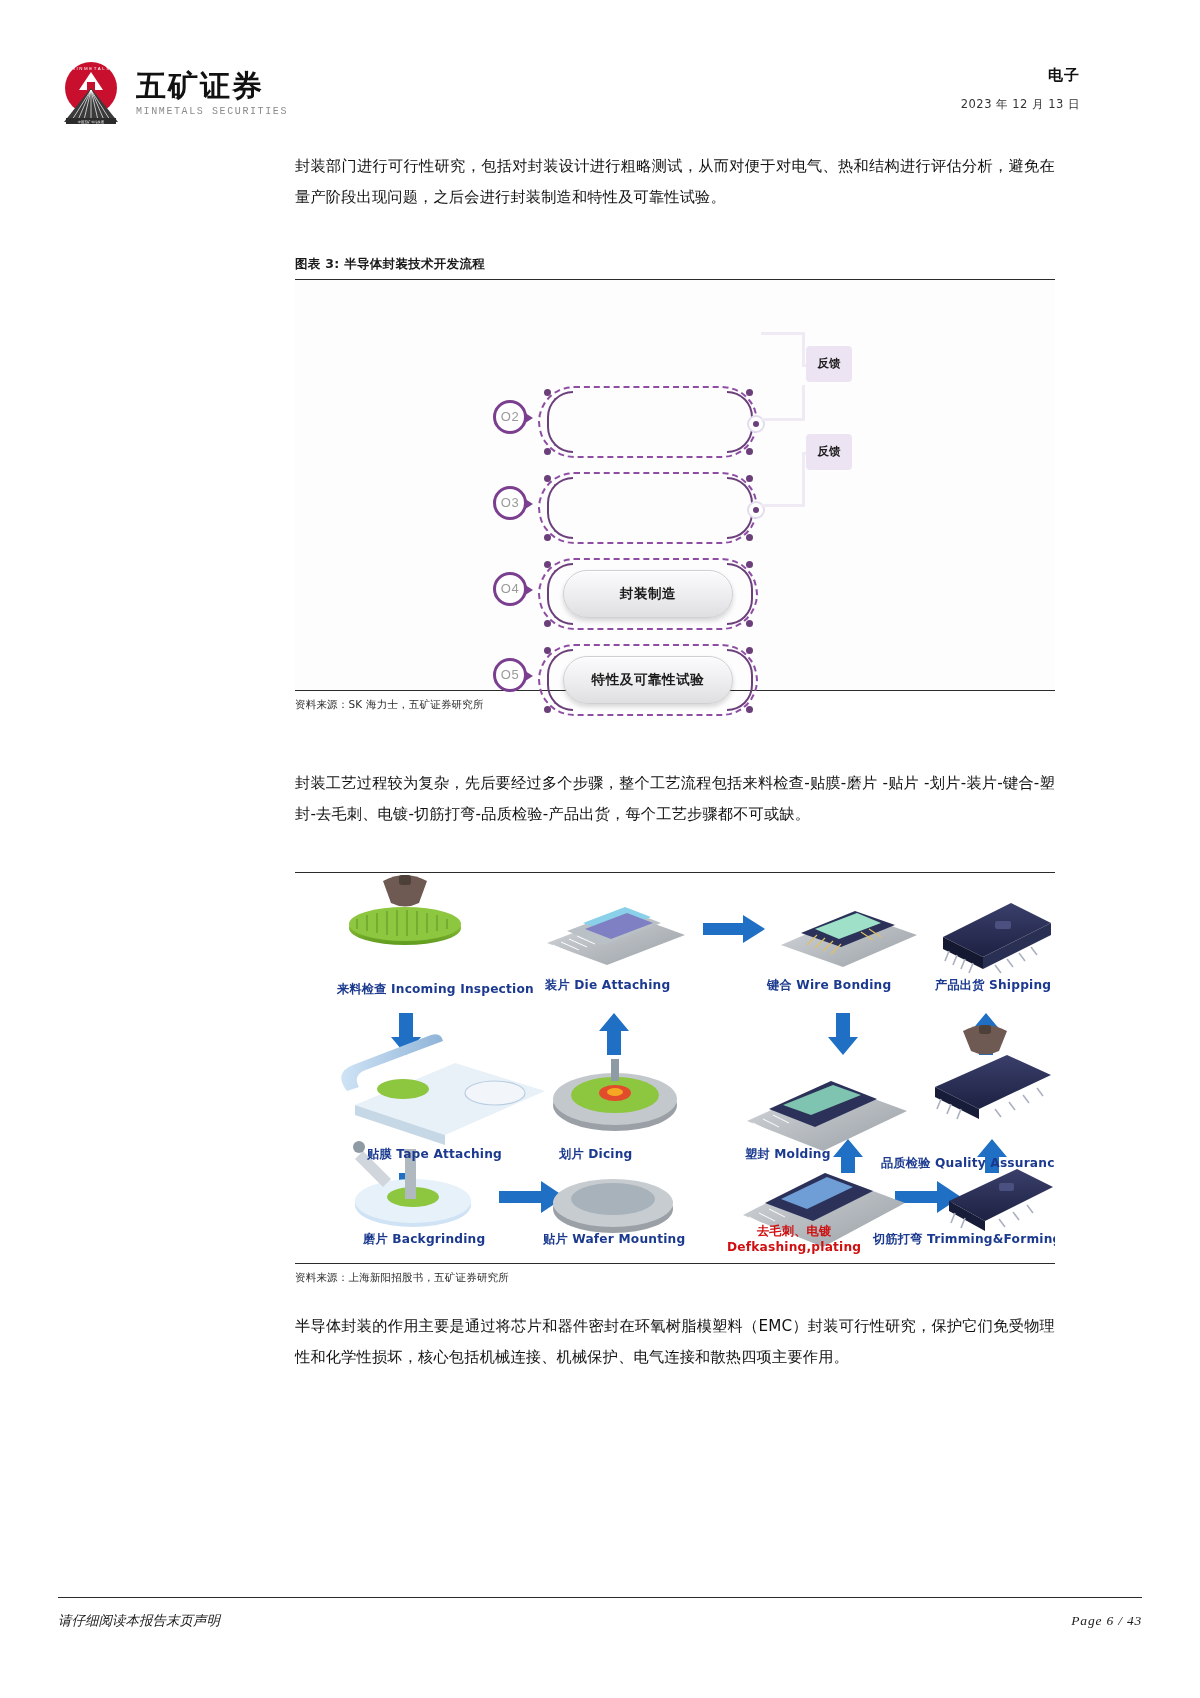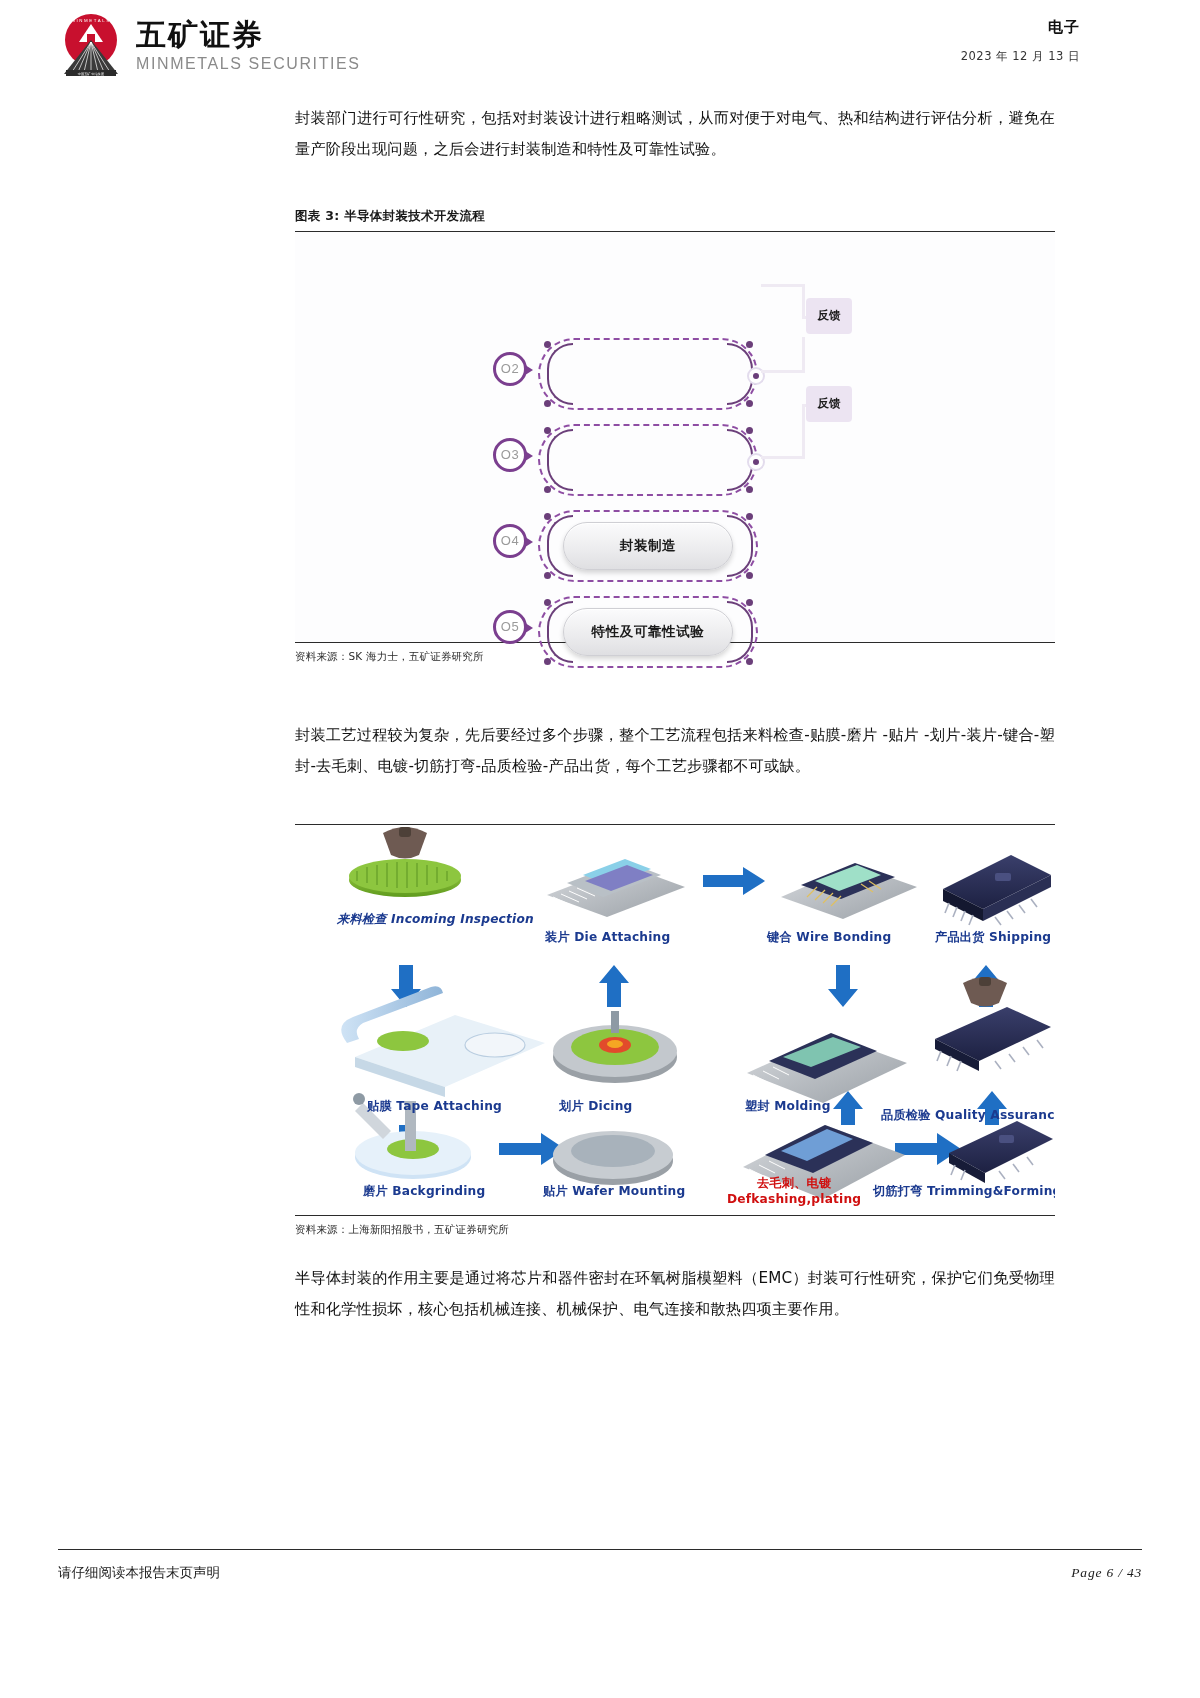--- a/index.html
+++ b/index.html
@@ -13,20 +13,21 @@
     font-family: "Liberation Sans", "DejaVu Sans", sans-serif;
     color: #1a1a1a;
     position: relative;
     overflow: hidden;
   }
   .page {
     width: 1200px;
     height: 1610px;
     position: relative;
     box-sizing: border-box;
+    margin-top: 48px;
   }
 
   
   .header {
     position: absolute;
     top: 0; left: 0;
     width: 1200px;
     height: 88px;
   }
   .logo-wrap {
@@ -47,22 +48,22 @@
   }
   .logo-cn {
     font-family: "DejaVu Sans", sans-serif;
     font-size: 30px;
     font-weight: bold;
     letter-spacing: 2px;
     color: #111;
     line-height: 1.1;
   }
   .logo-en {
-    font-family: Liberation Sans, sans-serif;
-    font-size: 16px;
+    font-family: Liberation Mono, monospace;
+    font-size: 10px;
     letter-spacing: 1.6px;
     color: #8a8a8a;
     margin-top: 4px;
   }
   .header-right {
     position: absolute;
     right: 120px;
     top: 18px;
     text-align: right;
   }
@@ -294,20 +295,21 @@
     border-top: 1px solid #2b2b2b;
     margin-bottom: 14px;
   }
   .footer-row {
     display: flex;
     justify-content: space-between;
     align-items: baseline;
   }
   .footer-left {
     font-family: "DejaVu Serif", serif;
+    font-style: italic;
     font-size: 13.5px;
     color: #1a1a1a;
   }
   .footer-right {
     font-family: "Liberation Serif", serif;
     font-style: italic;
     font-size: 13.5px;
     color: #1a1a1a;
     letter-spacing: 0.8px;
     text-align: center;
@@ -663,21 +665,21 @@
               <line x1="660" y1="340" x2="656" y2="350"></line>
                 <line x1="670" y1="345" x2="666" y2="355"></line>
               <line x1="704" y1="346" x2="710" y2="354"></line>
                 <line x1="718" y1="339" x2="724" y2="347"></line>
               <line x1="732" y1="332" x2="738" y2="340"></line>
             </g>
           </g>
         </svg>
 
         
-        <div class="proc-label" style="left:42px; top:86px;font-style:italic;">
+        <div class="proc-label" style="left:42px; top:108px;">
           <span>来料检查</span> <span>Incoming Inspection</span>
         </div>
         <div class="proc-label" style="left:250px; top:104px;">
           <span>装片</span> <span>Die Attaching</span>
         </div>
         <div class="proc-label" style="left:472px; top:104px;">
           <span>键合</span> <span>Wire Bonding</span>
         </div>
         <div class="proc-label" style="left:640px; top:104px;">
           <span>产品出货</span> <span>Shipping</span>

